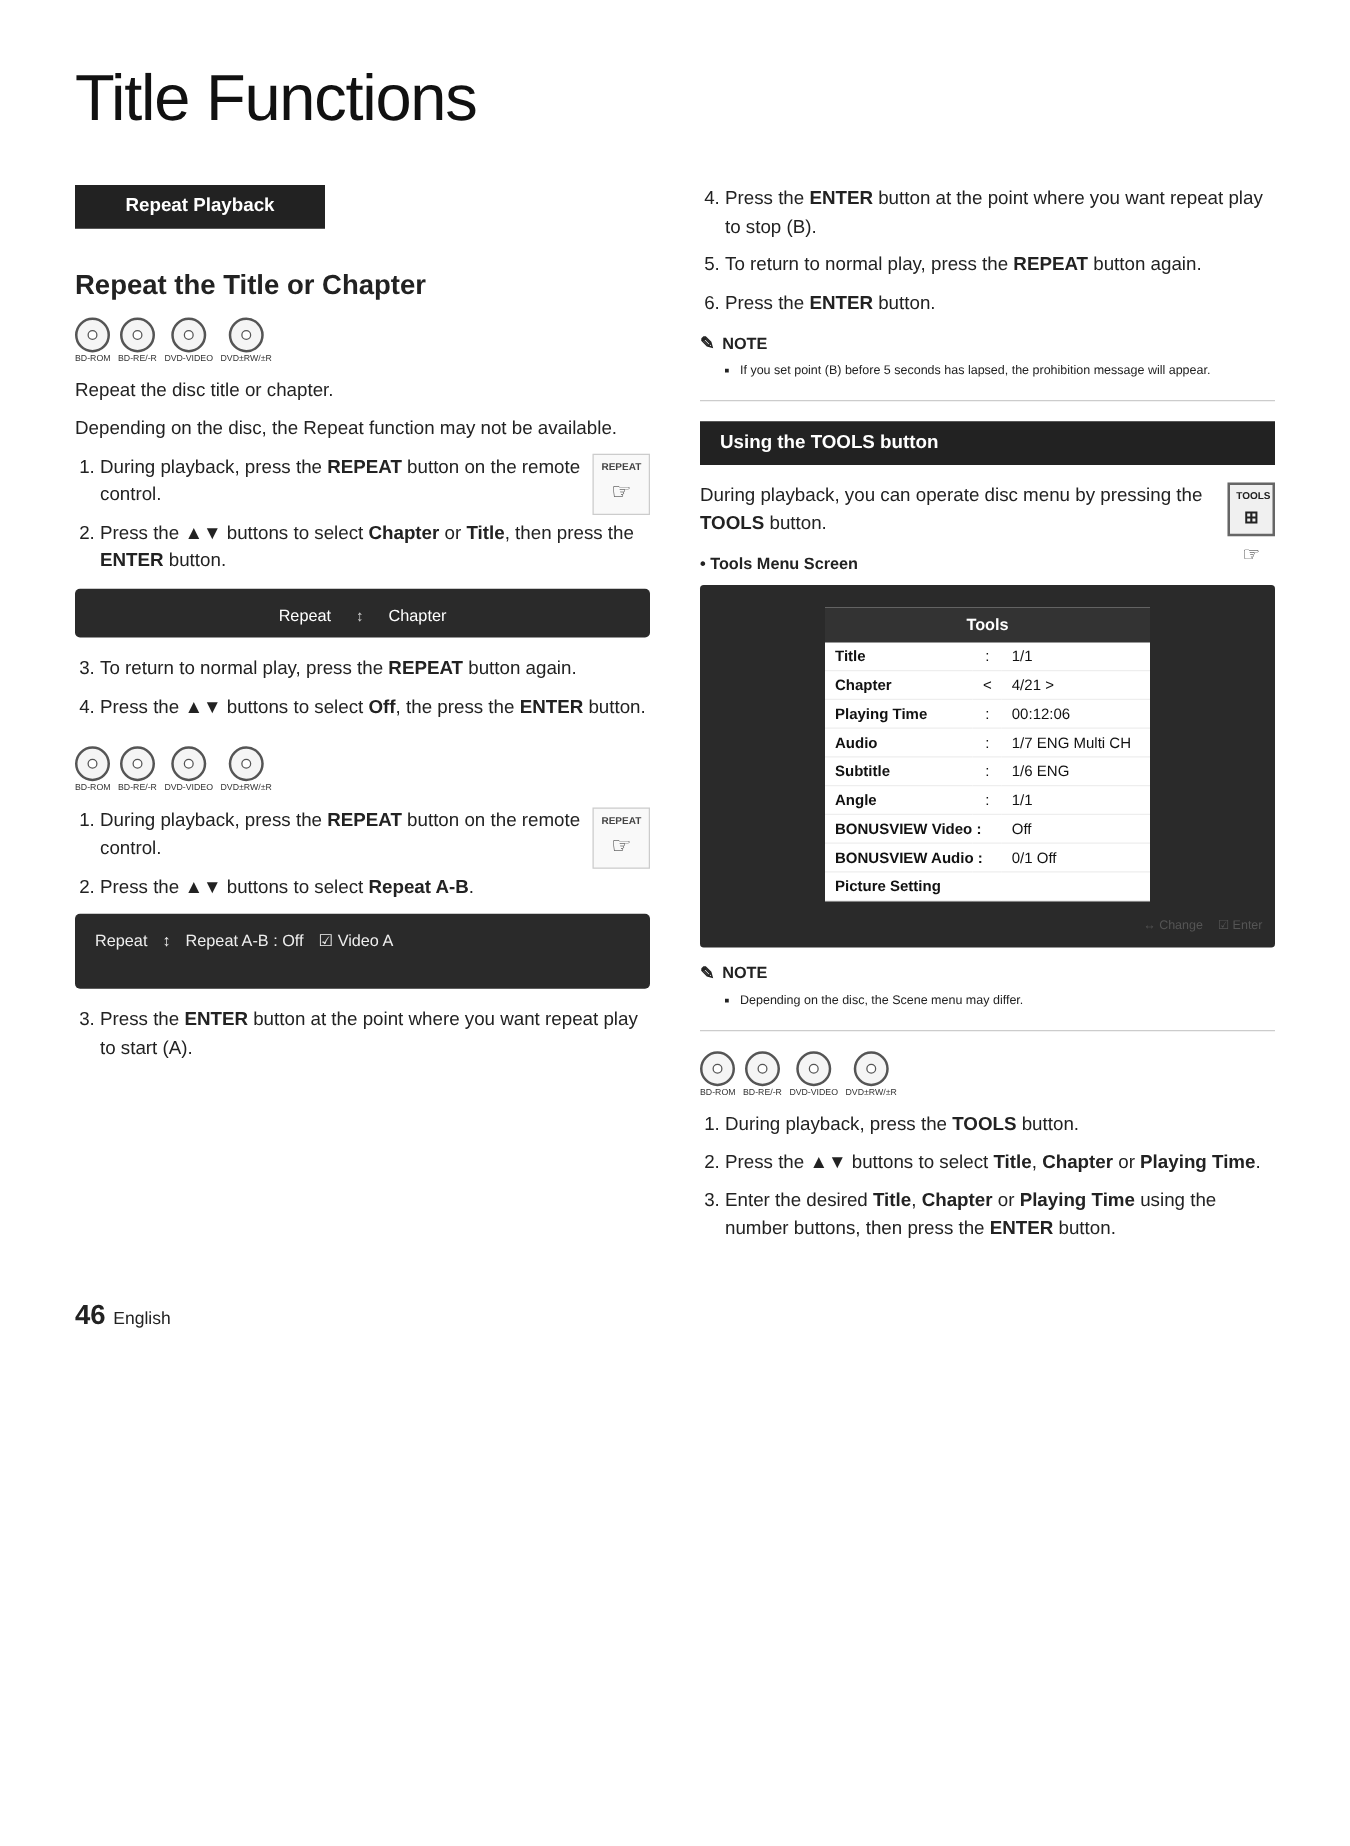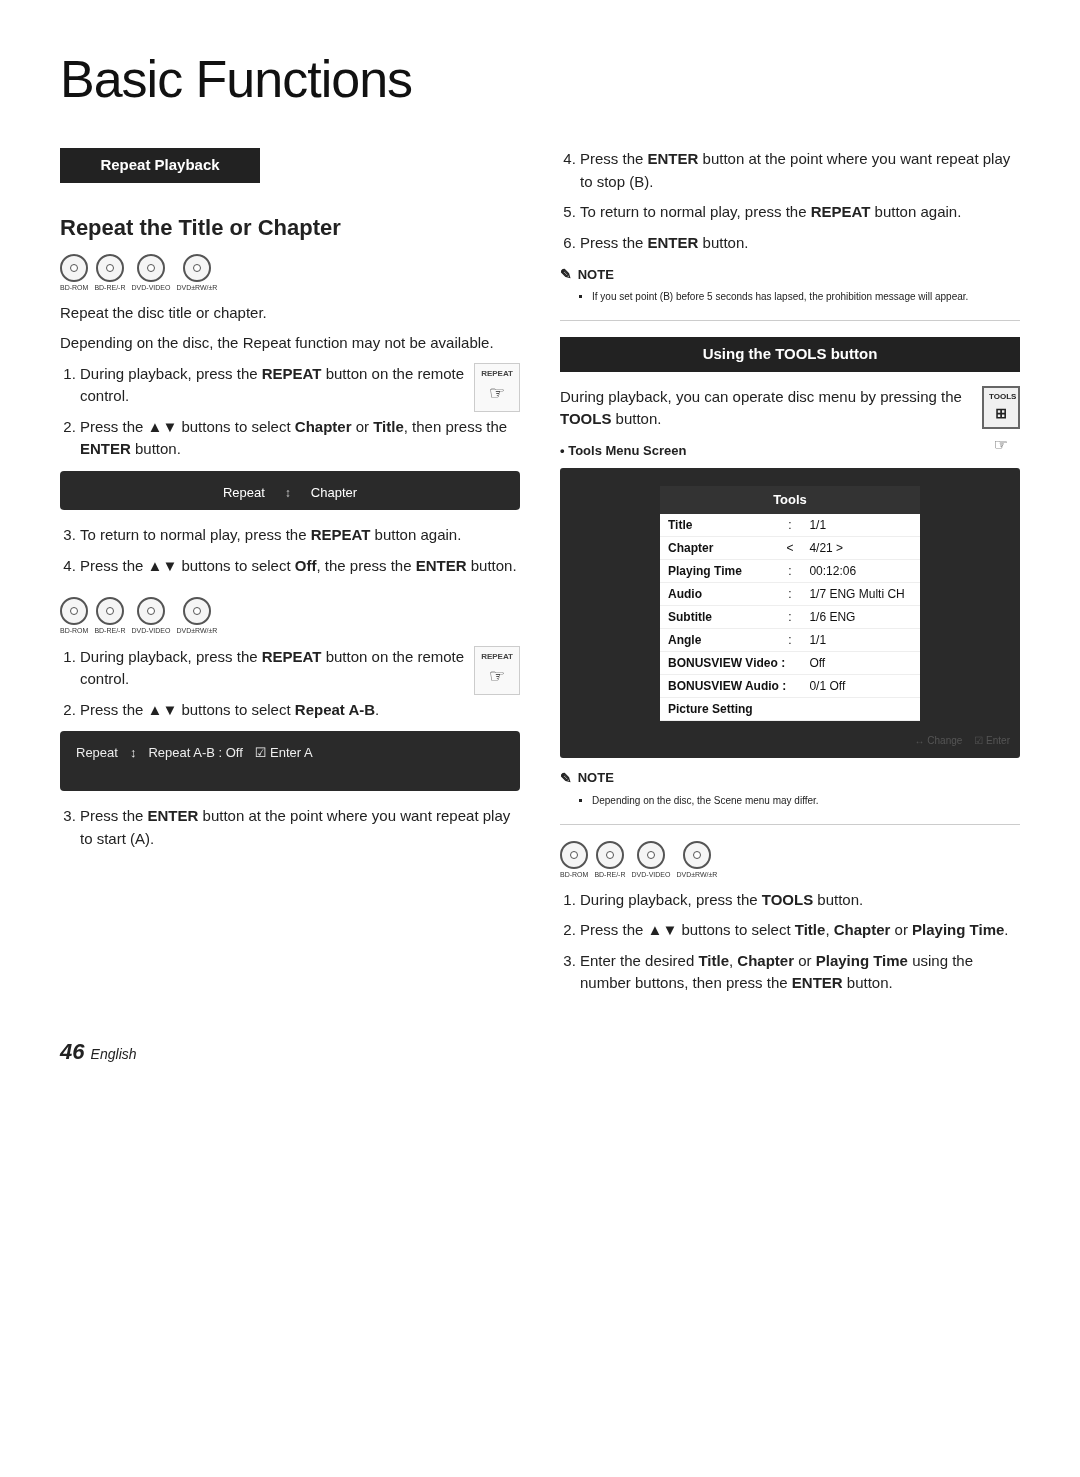--- a/index.html
+++ b/index.html
@@ -45,24 +45,24 @@
       font-weight: bold;
       padding: 6px 16px;
       margin-bottom: 14px;
       display: inline-block;
       min-width: 200px;
     }
 
     .section-header-full {
       background: #222;
       color: #fff;
-      text-align: center;
+      text-align: left;
       font-size: 15px;
       font-weight: bold;
-      padding: 6px 32px;
+      padding: 6px 16px;
       margin-bottom: 14px;
       display: block;
       width: 100%;
     }
 
     .subsection-title {
       font-size: 22px;
       font-weight: bold;
       margin-bottom: 10px;
       margin-top: 10px;
@@ -295,21 +295,20 @@
       background: #2a2a2a;
       padding: 10px;
       border-radius: 3px;
       margin: 6px 0 10px 0;
     }
 
     .page-number {
       font-size: 22px;
       font-weight: bold;
       margin-top: 38px;
-      font-style: italic;
     }
 
     .screen-mockup-ab {
       background: #2a2a2a;
       color: #fff;
       border-radius: 4px;
       padding: 12px 16px 8px 16px;
       margin: 10px 0 14px 0;
       font-size: 13px;
       min-height: 60px;
@@ -323,21 +322,21 @@
       font-size: 13px;
     }
 
     .section-separator {
       margin-top: 20px;
     }
   </style>
 </head>
 <body>
 
-<h1 class="page-title">Basic Functions</h1>
+<h1 class="page-title">Title Functions</h1>
 
 <div class="two-col">
 
   <div class="col-left">
 
     <div style="margin-bottom:14px;">
       <span class="section-header">Repeat Playback</span>
     </div>
 
     <h2 class="subsection-title">Repeat the Title or Chapter</h2>
@@ -444,21 +443,21 @@
         <li>
           Press the ▲▼ buttons to select <b>Repeat A-B</b>.
         </li>
       </ol>
 
       <div class="screen-mockup-ab">
         <div class="screen-row">
           <span>Repeat</span>
           <span>↕</span>
           <span>Repeat A-B : Off</span>
-          <span>☑ Enter A</span>
+          <span>☑ Video A</span>
         </div>
       </div>
 
       <ol start="3">
         <li>
           Press the <b>ENTER</b> button at the point where you want repeat play to start (A).
         </li>
       </ol>
     </div>
 

